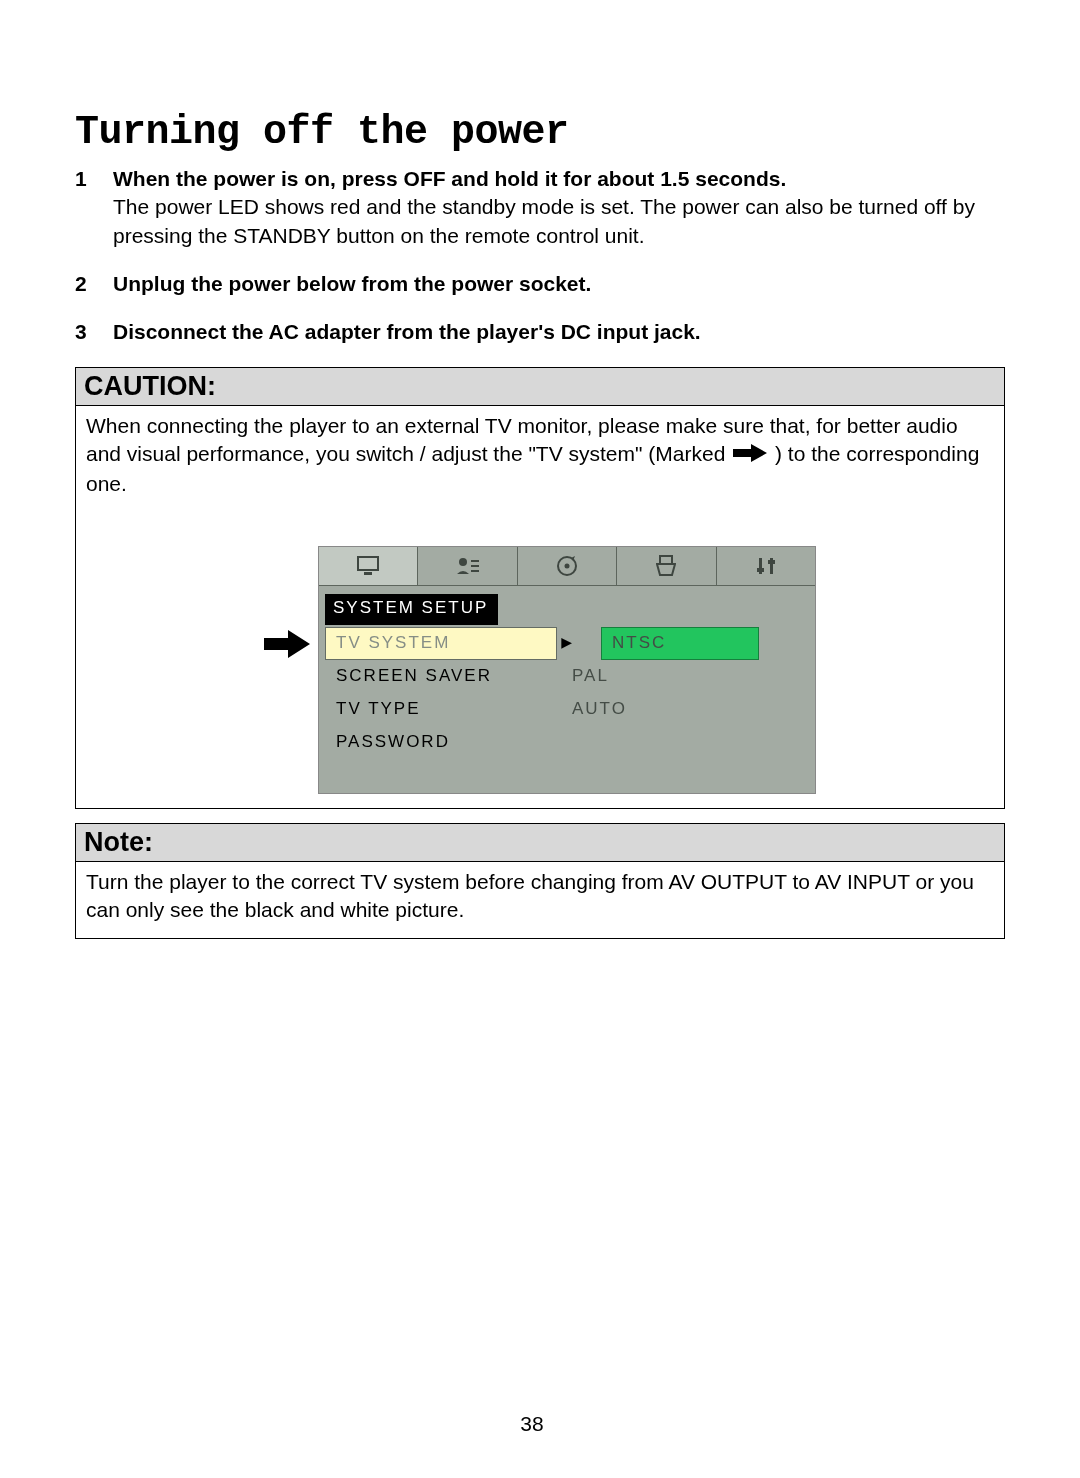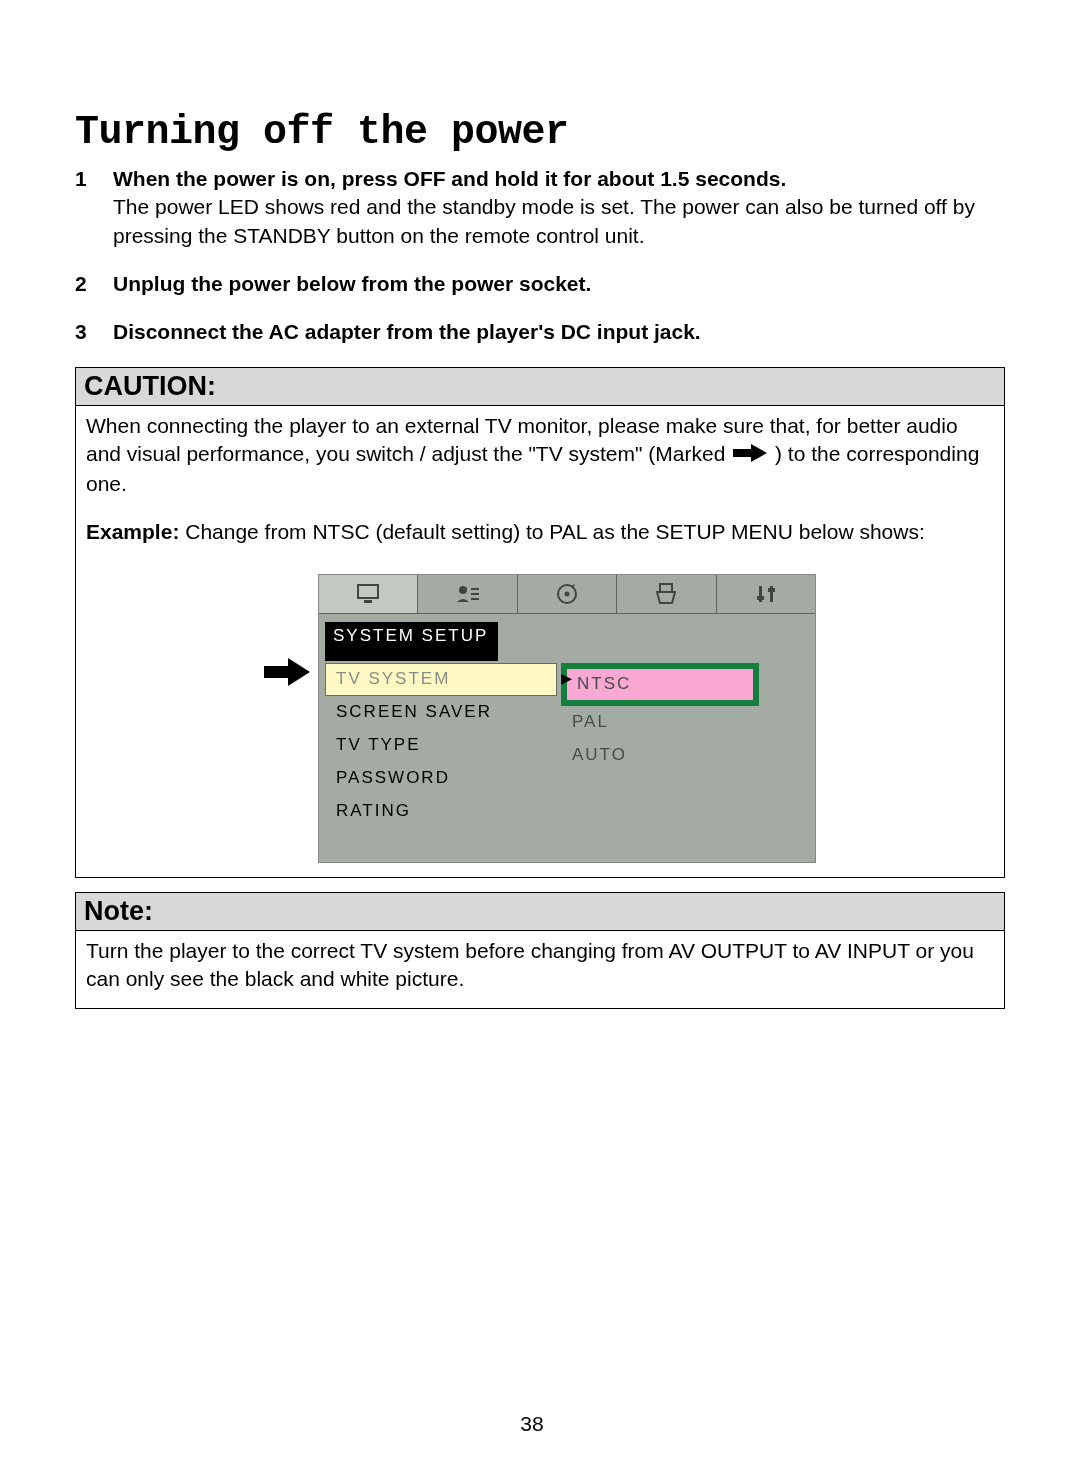--- a/index.html
+++ b/index.html
@@ -90,21 +90,21 @@
   .tab:last-child { border-right: none; }
   .tab.active { background: #c2c9c2; }
   .osd-body {
     position: relative;
     padding: 6px 6px 34px 6px;
   }
   .panel-title {
     background: #000;
     color: #fff;
     display: inline-block;
-    padding: 3px 10px 13px 8px;
+    padding: 3px 10px 5px 8px;
     font-size: 17px;
     letter-spacing: 2px;
     font-family: Arial, sans-serif;
     margin-bottom: 2px;
     text-align: right;
   }
   .osd-cols {
     display: flex;
   }
   .left-col {
@@ -137,22 +137,23 @@
   }
   .val-item {
     font-size: 17px;
     letter-spacing: 2px;
     color: #444c46;
     padding: 4px 10px;
     font-family: Arial, sans-serif;
     border: 1px solid transparent;
   }
   .val-item.selected {
-    background: #f9a8d4;
-    border: 6px solid #15803d;
+    background: #22c55e;
+    border: 1px solid #15803d;
+    margin-left: 40px;
   }
   .pagenum {
     position: absolute;
     bottom: 42px;
     left: 0;
     right: 16px;
     text-align: center;
     font-size: 21px;
   }
 </style>
@@ -188,23 +189,20 @@
     <div class="box-head">CAUTION:</div>
     <div class="box-body">
       <span>When connecting the player to an external TV monitor, please make sure that, for better audio and visual performance, you switch / adjust the "TV system" (Marked </span>
       <span class="inline-arrow">
         <svg width="34" height="18" viewBox="0 0 34 18">
             <path d="M0 5 L18 5 L18 0 L34 9 L18 18 L18 13 L0 13 Z" fill="#000"></path>
           </svg>
       </span>
       <span> ) to the corresponding one.</span>
       <div style="height:20px"></div>
-      <div>
-        <span class="example-label">Example:</span><span> Change from NTSC (default setting) to PAL as the SETUP MENU below shows:</span>
-      </div>
 
       <div class="example-wrap">
         <span class="outer-arrow">
           <svg width="46" height="28" viewBox="0 0 46 28">
               <path d="M0 8 L24 8 L24 0 L46 14 L24 28 L24 20 L0 20 Z" fill="#000"></path>
             </svg>
         </span>
         <div class="osd">
           <div class="tabrow">
             <div class="tab active">
@@ -245,21 +243,20 @@
             </div>
           </div>
           <div class="osd-body">
             <div class="panel-title">SYSTEM SETUP</div>
             <div class="osd-cols">
               <div class="left-col">
                 <div class="menu-item selected"><span>TV SYSTEM</span><span class="rtri">▶</span></div>
                 <div class="menu-item">SCREEN SAVER</div>
                 <div class="menu-item">TV TYPE</div>
                 <div class="menu-item">PASSWORD</div>
-                <div class="menu-item">RATING</div>
               </div>
               <div class="right-col">
                 <div class="val-item selected">NTSC</div>
                 <div class="val-item">PAL</div>
                 <div class="val-item">AUTO</div>
               </div>
             </div>
           </div>
         </div>
       </div>

